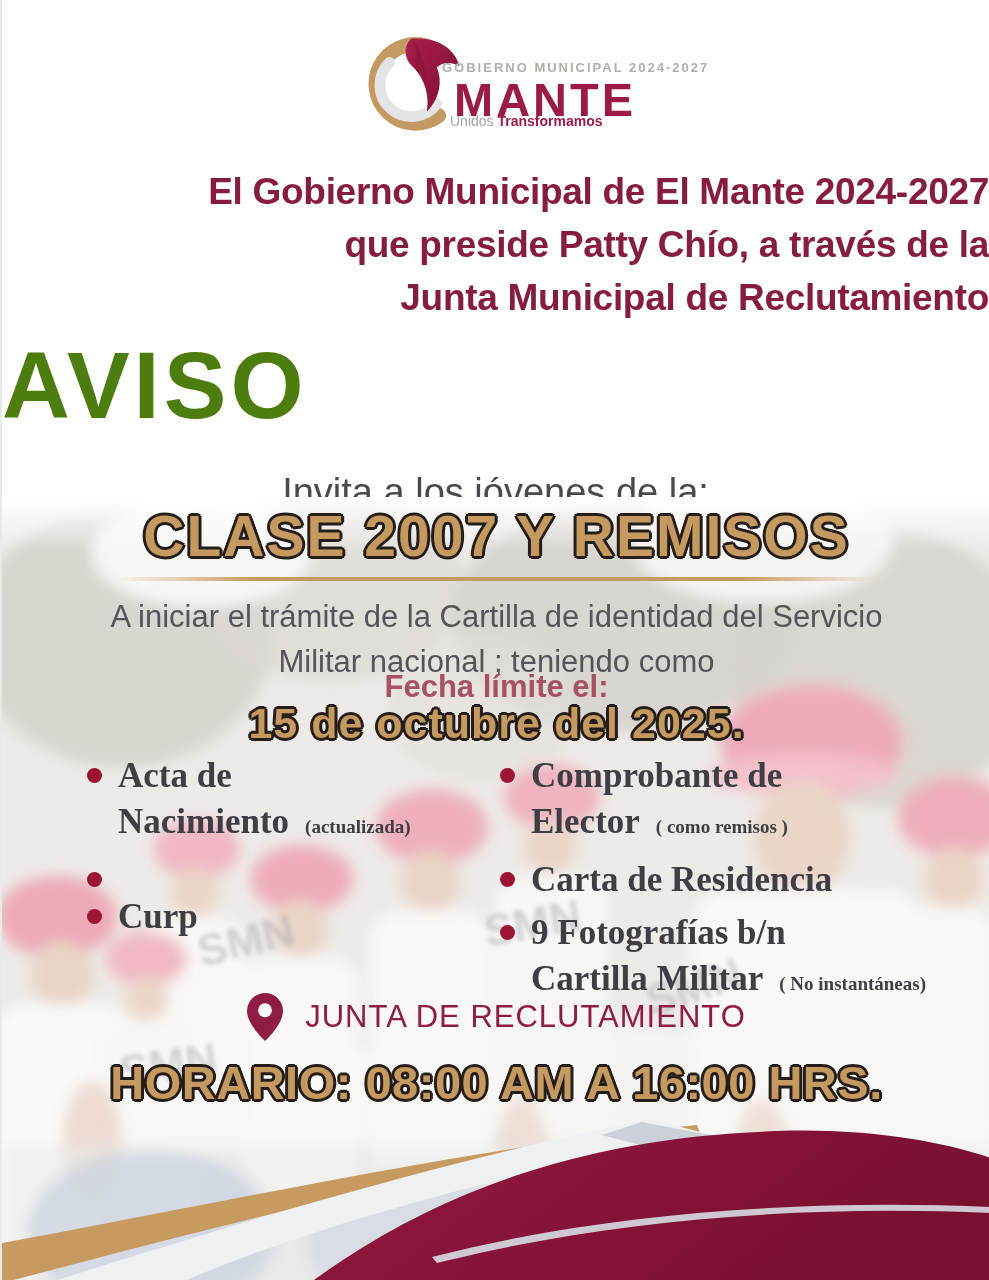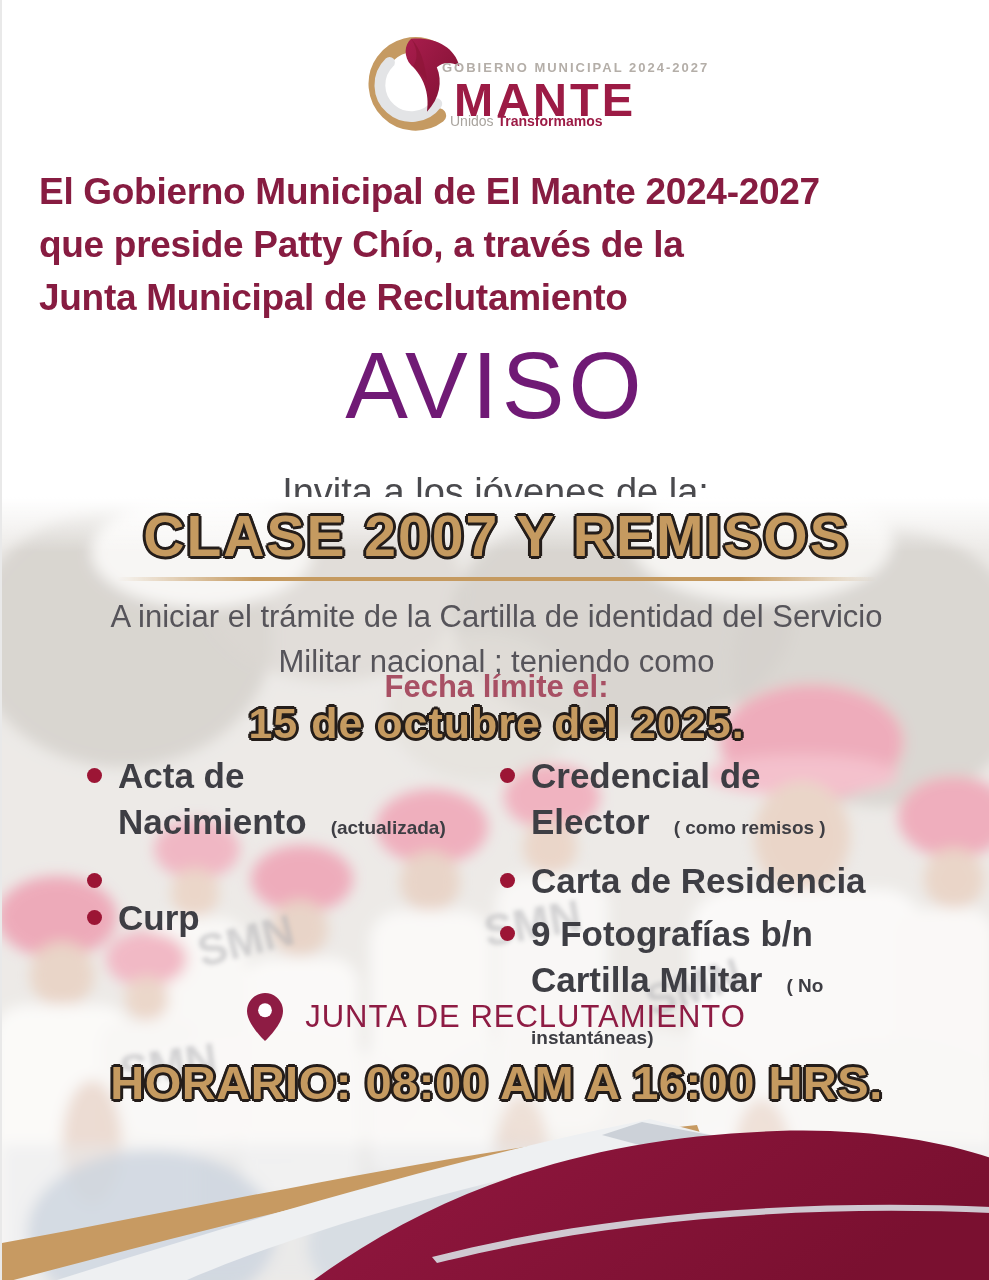--- a/index.html
+++ b/index.html
@@ -12,24 +12,24 @@
   
   .logo-swirl{position:absolute;left:352px;top:36px;width:138px;height:100px;}
   .logo-gob{position:absolute;left:440px;top:60px;width:280px;font-size:13px;
     letter-spacing:2px;color:#b4aea8;font-weight:bold;}
   .logo-name{position:absolute;left:436px;top:72px;width:300px;font-size:47px;
     font-weight:bold;color:#9c1b45;letter-spacing:3px;margin-left:16px;}
   .logo-tag{position:absolute;left:448px;top:113px;width:172px;font-size:14px;text-align:left;}
   .logo-tag .t1{color:#a9a49e;font-weight:normal;}
   .logo-tag .t2{color:#9c1b45;font-weight:bold;}
   
-  .header-text{position:absolute;left:0;right:0;top:165px;text-align:left;
-    color:#871c41;font-weight:bold;font-size:37px;line-height:53px;letter-spacing:-0.3px;margin-left:37px;}
-  .aviso{position:absolute;left:0;right:0;top:336px;text-align:center;
-    color:#701a75;font-weight:normal;font-size:94px;letter-spacing:4px;line-height:100px;}
+  .header-text{position:absolute;left:0;right:0;top:165px;text-align:right;
+    color:#871c41;font-weight:bold;font-size:37px;line-height:53px;letter-spacing:-0.3px;}
+  .aviso{position:absolute;left:0;right:0;top:336px;
+    color:#4d7c0f;font-weight:bold;font-size:94px;letter-spacing:4px;line-height:100px;}
   .invita{position:absolute;left:0;right:0;top:447px;text-align:center;
     color:#4a4a4e;font-size:38px;font-weight:normal;margin-top:24px;}
   
   .photo-section{position:absolute;left:0;top:497px;width:989px;height:783px;z-index:0;}
   .photo-bg{position:absolute;inset:0;}
   .bottom-deco{position:absolute;left:0;bottom:0;width:989px;height:185px;z-index:1;}
   .content{position:absolute;inset:0;z-index:2;}
   .outline-gold{
     color:#c59a60;
     text-shadow:3px 0 0 #241d1a,-3px 0 0 #241d1a,0 3px 0 #241d1a,0 -3px 0 #241d1a,
@@ -45,22 +45,22 @@
     color:#a85064;font-size:31px;font-weight:bold;}
   .deadline{position:absolute;left:0;right:0;top:202px;text-align:center;
     font-size:43px;font-weight:bold;letter-spacing:1px;}
   
   .req-col{position:absolute;top:256px;}
   .req-col.left{left:85px;width:405px;}
   .req-col.right{left:498px;width:450px;}
   .req-item{display:flex;margin-bottom:7px;}
   .bullet{flex:0 0 15px;width:15px;height:15px;border-radius:50%;background:#9c1535;
     margin-top:15px;margin-right:16px;}
-  .req-text{color:#3e3e44;font-weight:bold;font-size:35px;line-height:46px;}
-  .req-note{font-size:19px;font-weight:bold;color:#3e3e44;margin-left:24px;}
+  .req-text{color:#3e3e44;font-weight:bold;font-size:35px;line-height:46px;font-family:Liberation Serif, serif;}
+  .req-note{font-size:19px;font-weight:bold;color:#3e3e44;margin-left:16px;}
   
   .junta-row{position:absolute;left:0;right:0;top:496px;display:flex;
     justify-content:center;align-items:center;gap:22px;}
   .pin{width:36px;height:48px;}
   .junta-label{color:#8e1c44;font-weight:normal;font-size:31px;letter-spacing:1px;}
   .horario{position:absolute;left:0;right:0;top:558px;text-align:center;
     font-size:47px;font-weight:bold;letter-spacing:0.5px;white-space:nowrap;}
 </style>
 </head>
 <body>
@@ -212,21 +212,21 @@
             <div class="req-line"><span>Curp</span></div>
             <div class="req-line"></div>
           </div>
         </div>
       </div>
 
       <div class="req-col right">
         <div class="req-item">
           <span class="bullet"></span>
           <div class="req-text">
-            <div class="req-line"><span>Credencial de</span></div>
+            <div class="req-line"><span>Comprobante de</span></div>
             <div class="req-line"><span>Elector</span><span class="req-note">( como remisos )</span></div>
           </div>
         </div>
         <div class="req-item">
           <span class="bullet"></span>
           <div class="req-text">
             <div class="req-line"><span>Carta de Residencia</span></div>
             <div class="req-line"></div>
           </div>
         </div>

